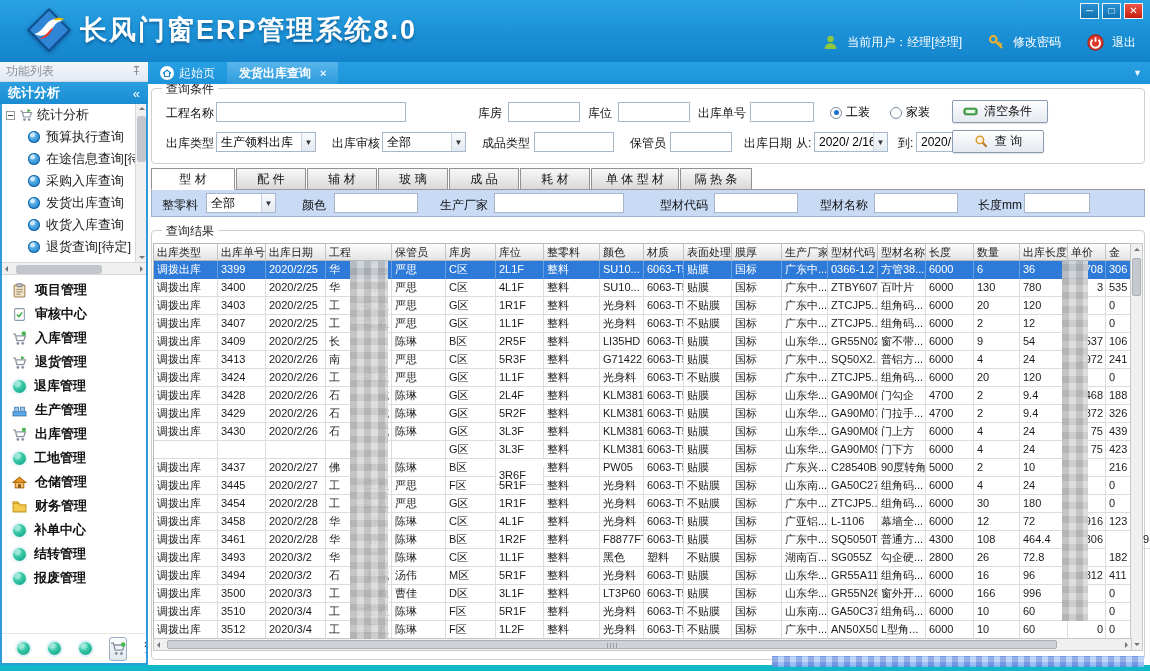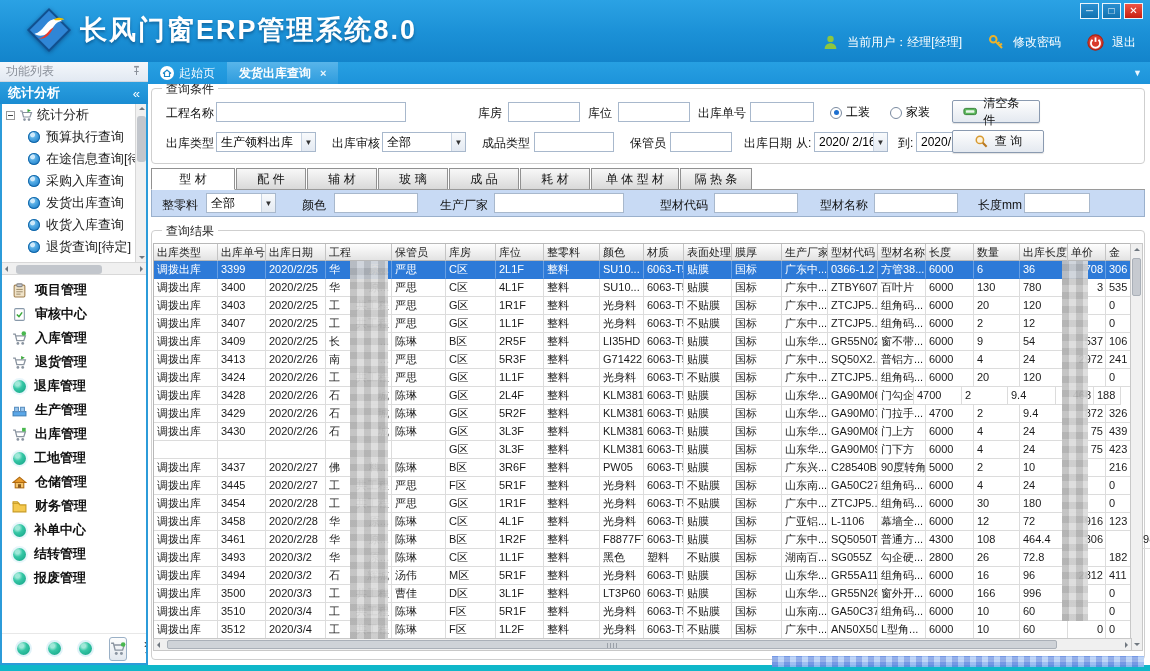--- a/index.html
+++ b/index.html
@@ -379,21 +379,21 @@
           <span class="qlabel" style="left:496px;top:16px;left:546px;">出库单号</span>
           <span class="tbox" style="left:598px;top:13px;width:64px;"></span>
           <span class="radio sel" style="left:678px;top:15px;">
               <span class="rdot"></span>
               <span>工装</span>
             </span>
           <span class="radio" style="left:738px;top:15px;">
               <span class="rdot"></span>
               <span>家装</span>
             </span>
-          <span class="pushbtn" style="left:800px;top:11px;width:88px;">
+          <span class="pushbtn" style="left:800px;top:11px;width:96px;">
               <svg viewBox="0 0 16 16">
                 <rect x="1" y="4.5" width="14" height="7" rx="2" fill="#5cb85c" stroke="#2d7a2d"></rect>
                 <rect x="3.2" y="6.5" width="9.6" height="3" rx="1" fill="#eaf7ea"></rect>
               </svg>
               <span>清空条件</span>
             </span>
 
           <span class="qlabel" style="left:14px;top:46px;">出库类型</span>
           <span class="combo" style="left:64px;top:43px;width:100px;">
               <span class="cval">生产领料出库</span>
@@ -668,21 +668,21 @@
                   <div class="gcell" style="width: 54px;">陈琳</div>
                   <div class="gcell" style="width: 50px;">G区</div>
                   <div class="gcell" style="width: 48px;">2L4F</div>
                   <div class="gcell" style="width: 56px;">整料</div>
                   <div class="gcell" style="width: 44px;">KLM3817</div>
                   <div class="gcell" style="width: 40px;">6063-T5</div>
                   <div class="gcell" style="width: 48px;">贴膜</div>
                   <div class="gcell" style="width: 50px;">国标</div>
                   <div class="gcell" style="width: 46px;">山东华...</div>
                   <div class="gcell" style="width: 50px;">GA90M06.</div>
-                  <div class="gcell" style="width: 36px;">门勾企</div>
+                  <div class="gcell" style="width: 48px;">门勾企</div>
                   <div class="gcell" style="width: 48px;">4700</div>
                   <div class="gcell" style="width: 46px;">2</div>
                   <div class="gcell" style="width: 48px;">9.4</div>
                   <div class="gcell price" style="width: 38px;">468</div>
                   <div class="gcell" style="width: 27px;">188</div>
                 </div>
                 <div class="grow">
                   <div class="gcell" style="width: 64px;">调拨出库</div>
                   <div class="gcell" style="width: 48px;">3429</div>
                   <div class="gcell" style="width: 60px;">2020/2/26</div>
@@ -757,21 +757,21 @@
                 <div class="grow">
                   <div class="gcell" style="width: 64px;">调拨出库</div>
                   <div class="gcell" style="width: 48px;">3437</div>
                   <div class="gcell" style="width: 60px;">2020/2/27</div>
                   <div class="gcell proj" style="width: 66px;">
                     <span>佛</span>
                     <span>料...</span>
                   </div>
                   <div class="gcell" style="width: 54px;">陈琳</div>
                   <div class="gcell" style="width: 50px;">B区</div>
-                  <div class="gcell" style="width: 48px;">3R6F</div>
+                  <div class="gcell" style="width: 48px; margin-top: 8px;">3R6F</div>
                   <div class="gcell" style="width: 56px;">整料</div>
                   <div class="gcell" style="width: 44px;">PW05</div>
                   <div class="gcell" style="width: 40px;">6063-T5</div>
                   <div class="gcell" style="width: 48px;">贴膜</div>
                   <div class="gcell" style="width: 50px;">国标</div>
                   <div class="gcell" style="width: 46px;">广东兴...</div>
                   <div class="gcell" style="width: 50px;">C28540B</div>
                   <div class="gcell" style="width: 48px;">90度转角</div>
                   <div class="gcell" style="width: 48px;">5000</div>
                   <div class="gcell" style="width: 46px;">2</div>

